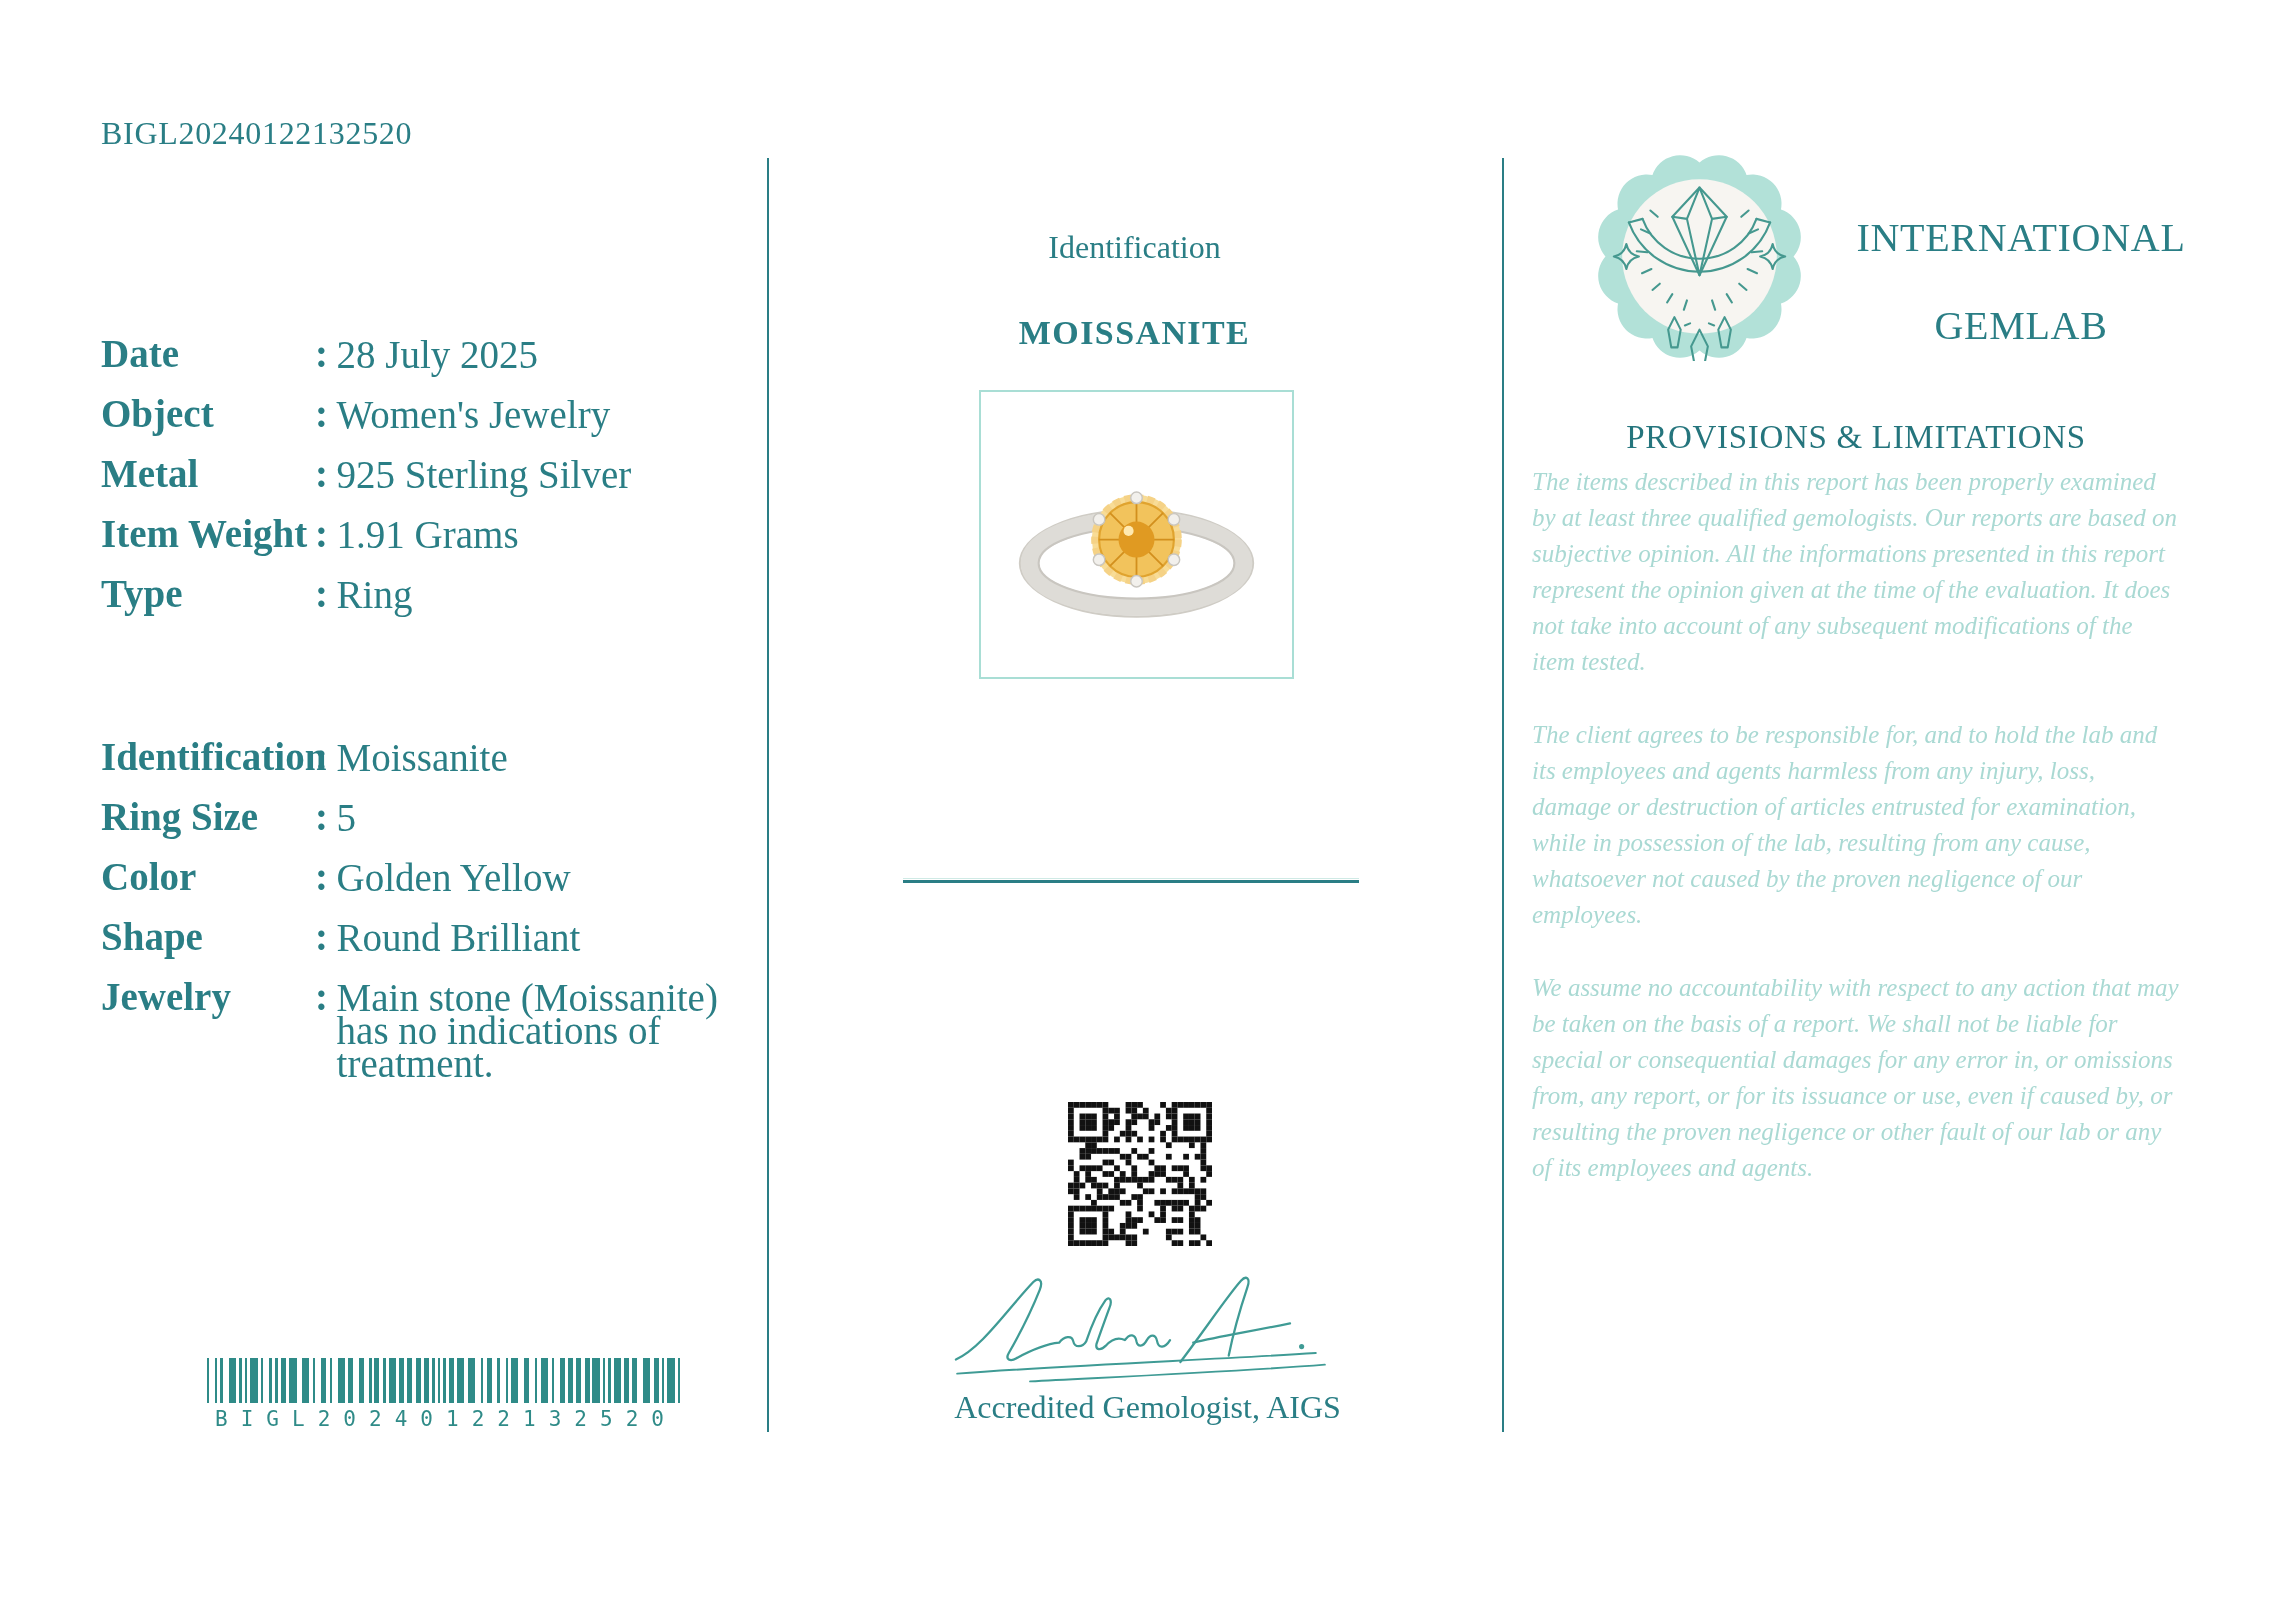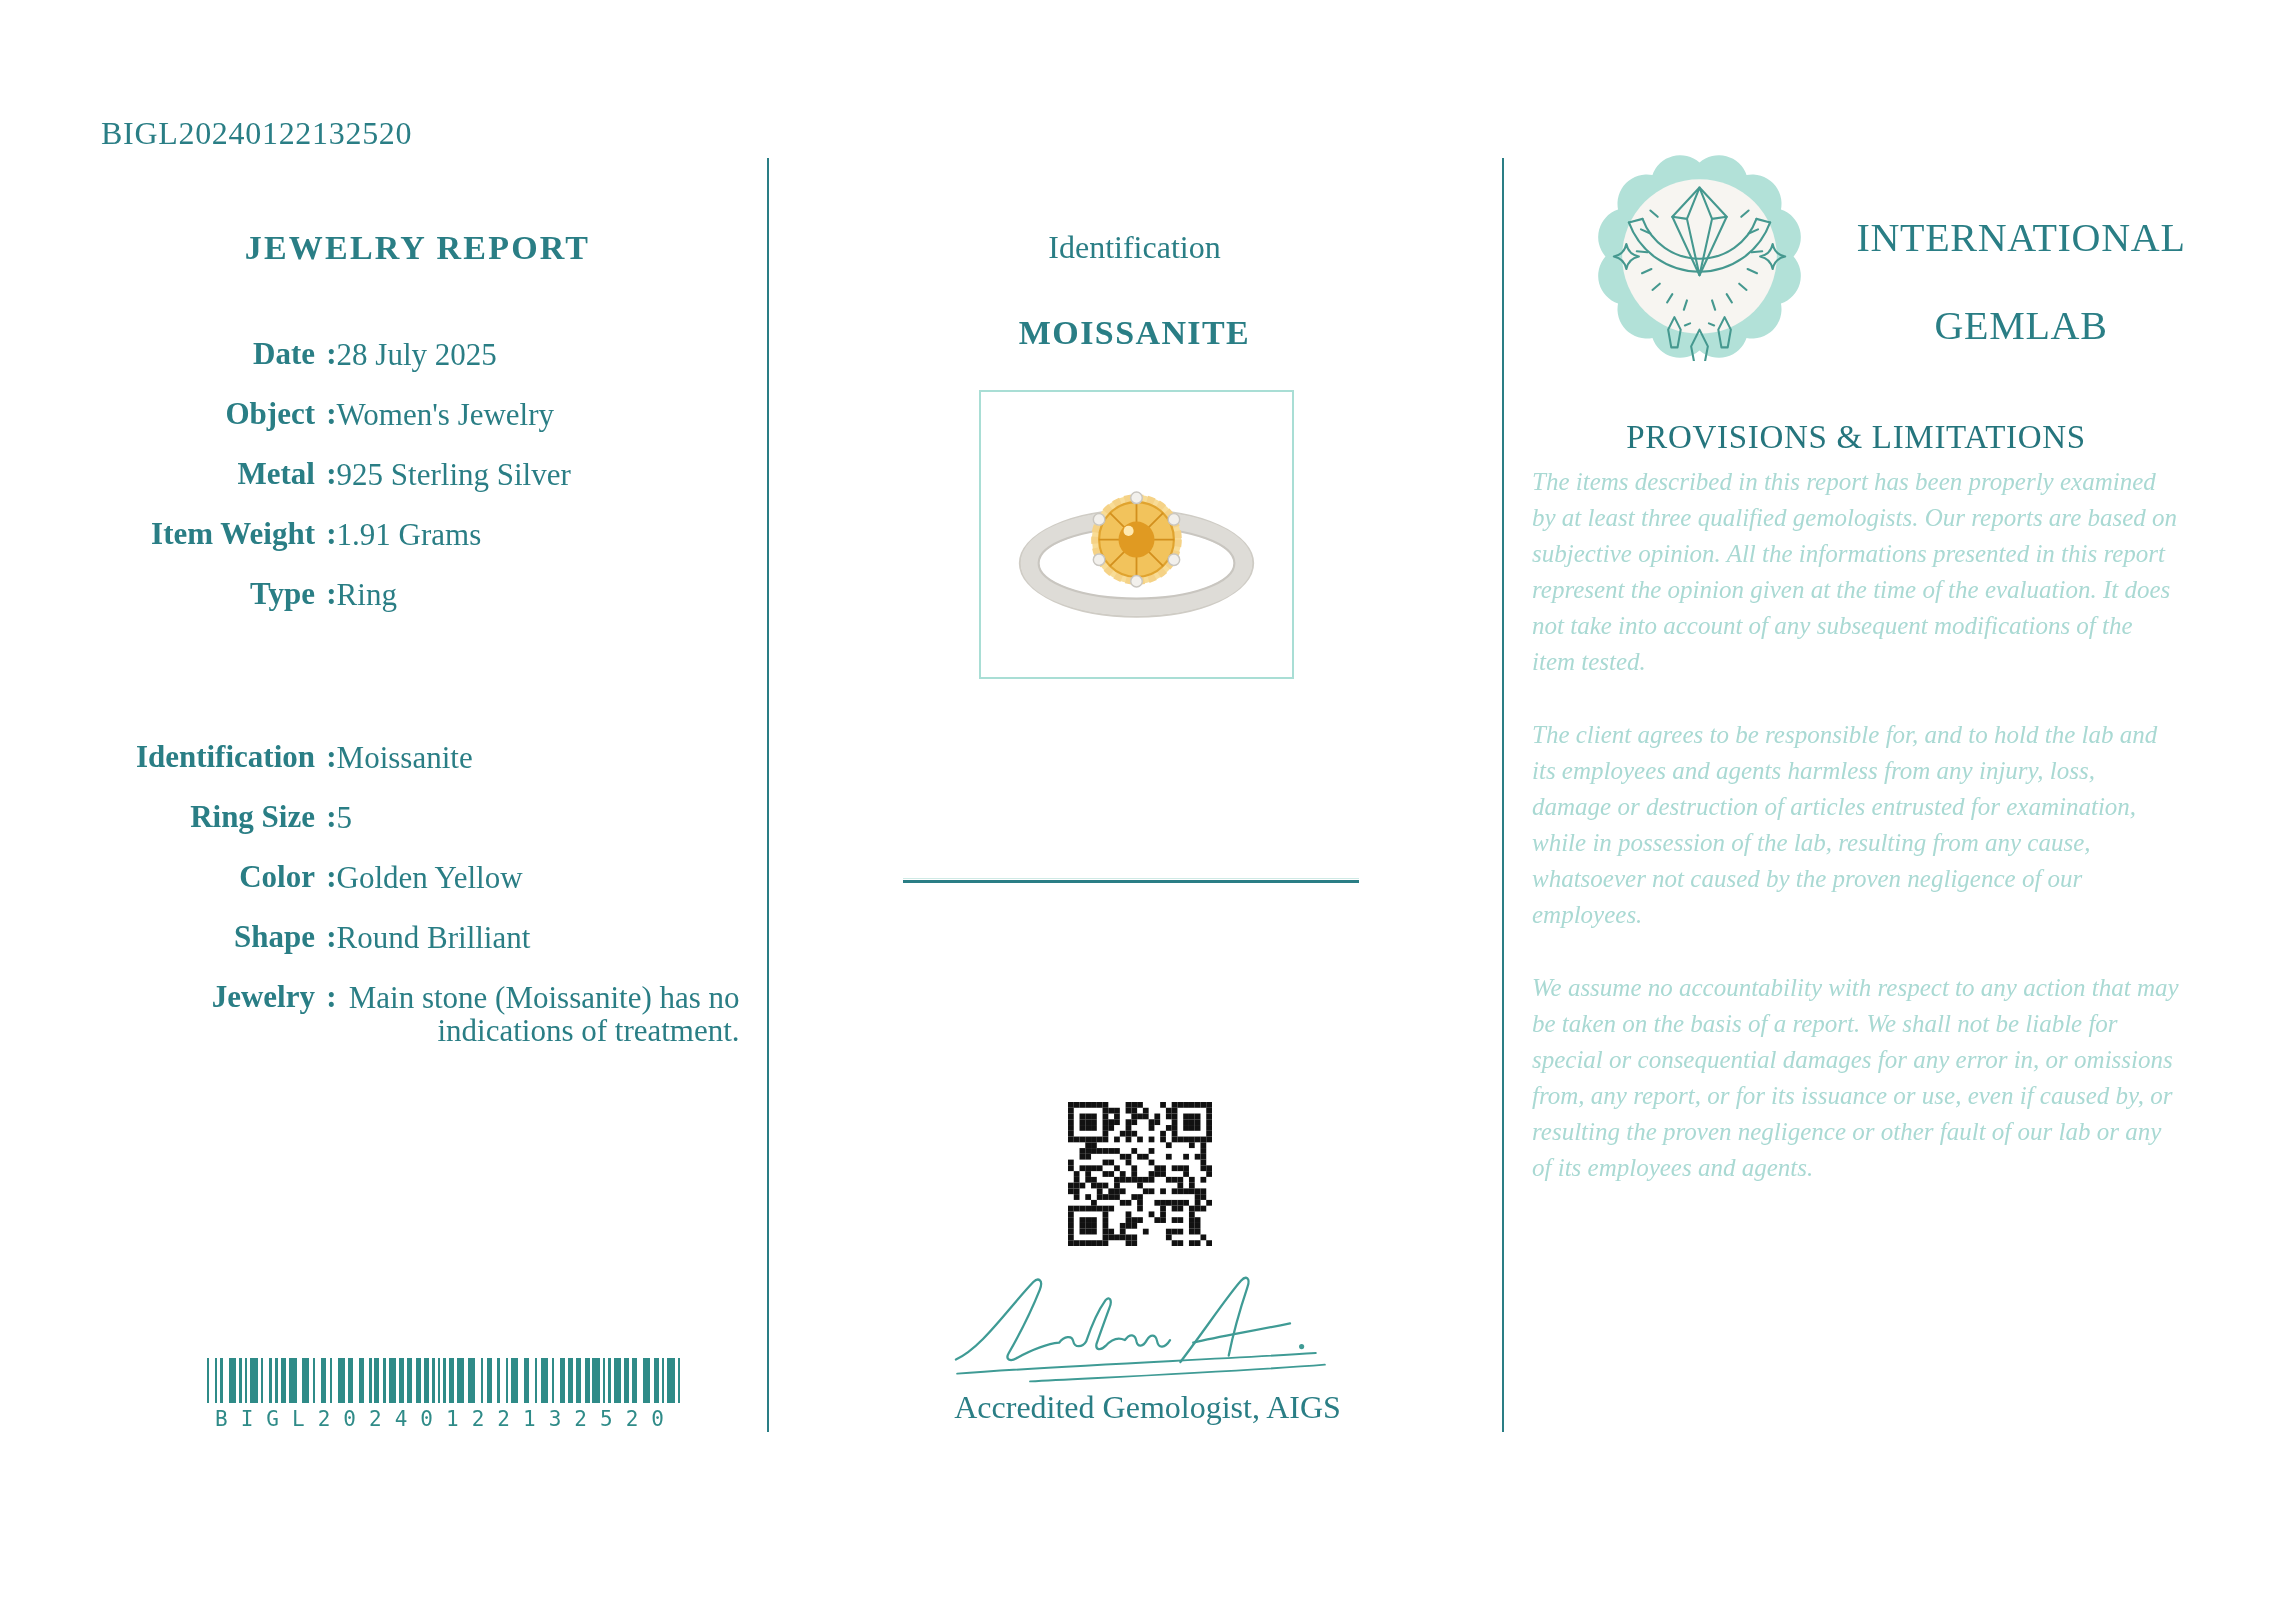--- a/index.html
+++ b/index.html
@@ -18,21 +18,21 @@
     position:relative;width:2284px;height:1616px;background:#ffffff;overflow:hidden;
     font-family:"Liberation Serif","DejaVu Serif",serif;color:var(--teal);
   }
   .abs{position:absolute;}
   
   .report-number{left:101px;top:115px;font-size:32px;letter-spacing:0.7px;}
   .report-title{left:101px;top:229px;width:633px;text-align:center;font-size:34px;font-weight:bold;letter-spacing:2.2px;}
   .rows{left:101px;width:647px;}
   .rows-details{top:338px;}
   .rows-analysis{top:741px;}
-  .row{display:flex;align-items:flex-start;margin-bottom:27px;font-size:31px;line-height:31px;text-align:right;}
+  .row{display:flex;align-items:flex-start;margin-bottom:27px;font-size:39px;line-height:31px;}
   .row .lbl{width:214px;font-weight:bold;flex:0 0 auto;}
   .row .colon{width:21.6px;font-weight:bold;flex:0 0 auto;}
   .row .val{max-width:403px;line-height:33px;}
   .analysis-title{left:101px;top:657px;width:633px;text-align:center;font-size:32px;font-weight:bold;letter-spacing:0.7px;}
   .barcode{left:207px;top:1358px;width:478px;}
   .barcode-bars{height:45px;display:block;white-space:nowrap;overflow:hidden;}
   .barcode-bars span{display:inline-block;height:45px;background:var(--teal-bar);vertical-align:top;}
   .barcode-text{margin-top:4.3px;text-align:center;font-family:"DejaVu Sans Mono","Liberation Mono",monospace;
     font-size:21px;letter-spacing:0.62em;color:var(--teal-bar);white-space:nowrap;}
   
@@ -56,21 +56,20 @@
   .provisions{left:1532px;top:464px;width:647px;text-align:left;}
   .provisions p{margin:0 0 37px 0;font-size:25px;line-height:36px;font-style:italic;color:var(--mint);}
 </style>
 </head>
 <body>
 
 <div id="page">
 
   <div class="abs report-number">BIGL20240122132520</div>
 
-  <div class="abs report-title">JEWELRY REPORT</div>
 
   <div class="abs rows rows-details">
     <div class="row">
       <span class="lbl">Date</span>
       <span class="colon">:</span>
       <span class="val">28 July 2025</span>
     </div>
     <div class="row">
       <span class="lbl">Object</span>
       <span class="colon">:</span>

